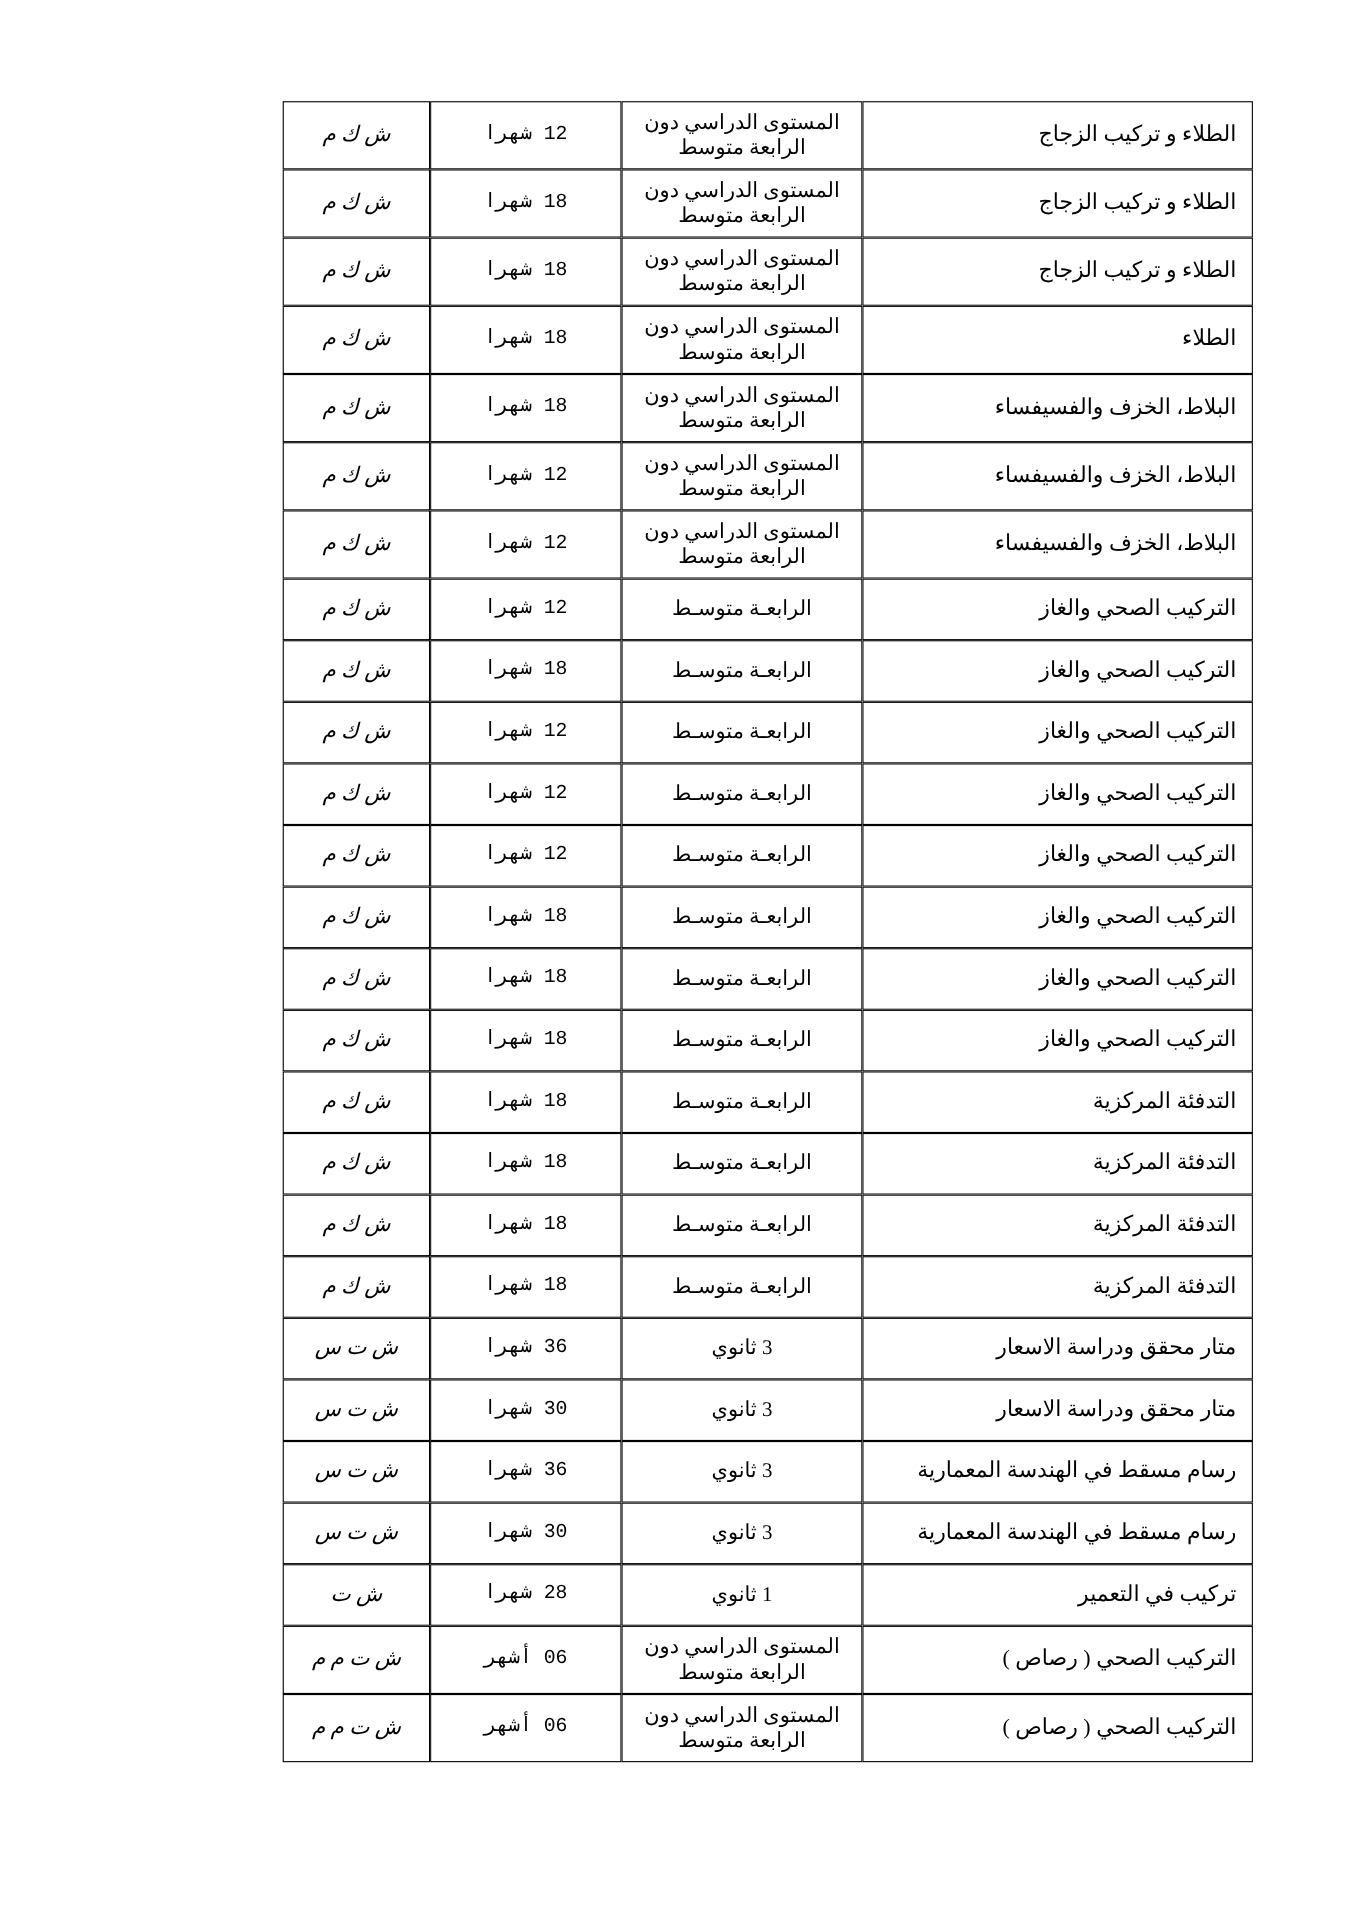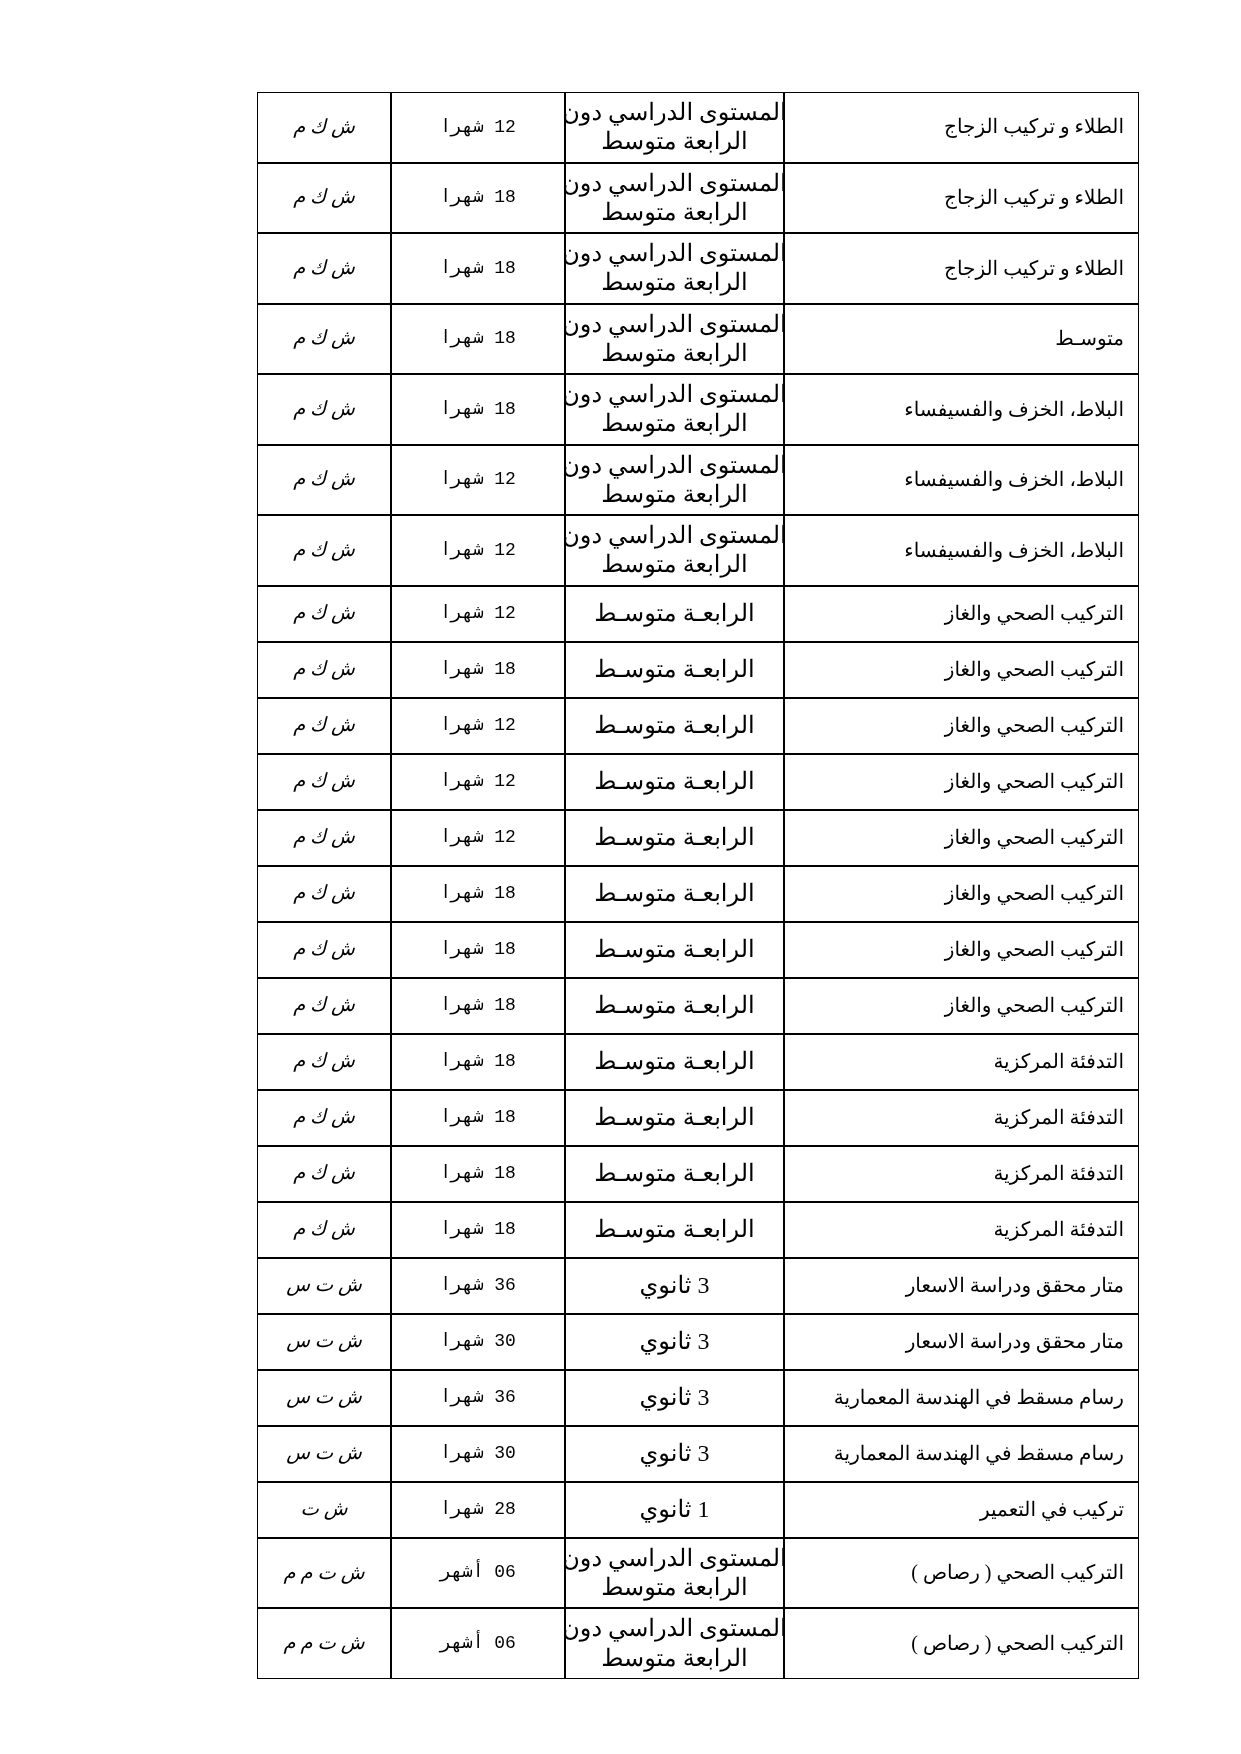--- a/index.html
+++ b/index.html
@@ -72,21 +72,21 @@
   }
 
   .cell-specialty .cell-inner {
     justify-content: flex-start;
     padding-right: 14px;
     font-size: 20px;
     text-align: right;
   }
 
   .cell-level .cell-inner {
-    font-size: 24px;
+    font-size: 19px;
     flex-direction: column;
     line-height: 1.22;
   }
 
   .cell-level.two-line .cell-inner {
     min-height: 50px;
   }
 
   .cell-duration .cell-inner { font-size: 18px; font-family: Liberation Mono, monospace; }
   .cell-cert .cell-inner     { font-size: 19.5px; letter-spacing: 0.5px; font-style: italic; }
@@ -152,21 +152,21 @@
             </td>
             <td class="cell-duration">
               <div class="cell-inner">18 شهرا</div>
             </td>
             <td class="cell-cert">
               <div class="cell-inner">ش ك م</div>
             </td>
           </tr>
           <tr>
             <td class="cell-specialty">
-              <div class="cell-inner">متوسـط</div>
+              <div class="cell-inner">الطلاء</div>
             </td>
             <td class="cell-level two-line">
               <div class="cell-inner">
                 <span class="lvl-line">المستوى الدراسي دون</span>
                 <span class="lvl-line">الرابعة متوسط</span>
               </div>
             </td>
             <td class="cell-duration">
               <div class="cell-inner">18 شهرا</div>
             </td>

